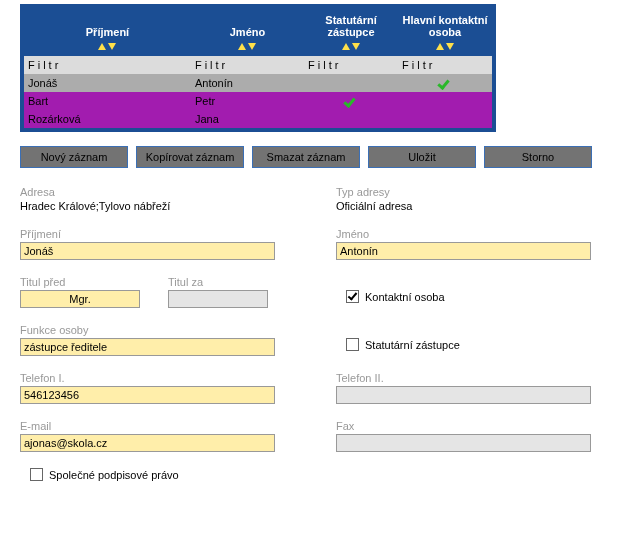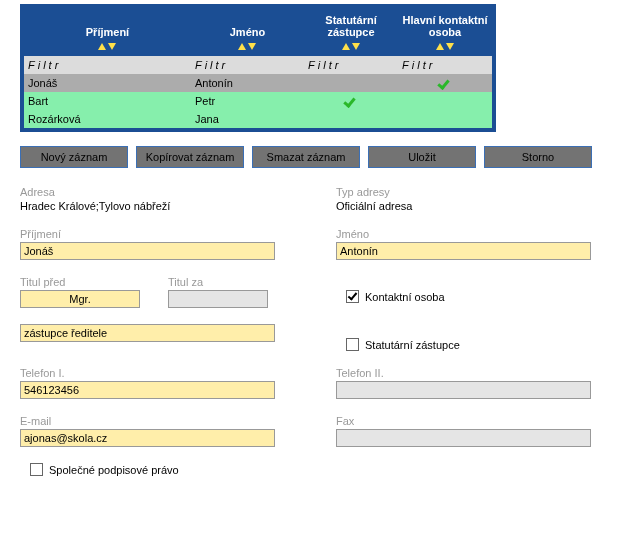--- a/index.html
+++ b/index.html
@@ -50,36 +50,35 @@
   .arrow-down {
     display: inline-block;
     width: 0; height: 0;
     border-left: 4px solid transparent;
     border-right: 4px solid transparent;
     border-top: 7px solid #ffe04a;
   }
   tr.filter td {
     background: #dcdcdc;
     color: #aaa;
-    font-style: italic;
     letter-spacing: 3px;
     padding: 2px 4px;
     border: none;
     font-size: 11px;
     margin-left: 10px;
   }
   table.grid tbody td {
     border: none;
     padding: 2px 4px;
     height: 18px;
     font-size: 11px;
     color: #000;
   }
   tr.data-row.sel td { background: #acacac; }
-  tr.data-row.alt td { background: #86efac; }
+  tr.data-row.alt td { background: #a21caf; }
   .cellcenter { text-align: center; }
 
   
   .check-icon {
     display: inline-block;
     position: relative;
     width: 14px;
     height: 12px;
   }
   .check-icon::after {
@@ -289,20 +288,21 @@
       <div class="col">
         <div class="checkbox-row" style="margin-top:14px">
           <span id="cb-kontaktni" class="checkbox-box checked"></span>
           <span>Kontaktní osoba</span>
         </div>
       </div>
     </div>
 
     <div class="form-row">
       <div class="col">
+        <div class="field-label">Funkce osoby</div>
         <input class="field-input" value="zástupce ředitele" style="">
       </div>
       <div class="col">
         <div class="checkbox-row" style="margin-top:14px">
           <span id="cb-statutarni" class="checkbox-box"></span>
           <span>Statutární zástupce</span>
         </div>
       </div>
     </div>
 

